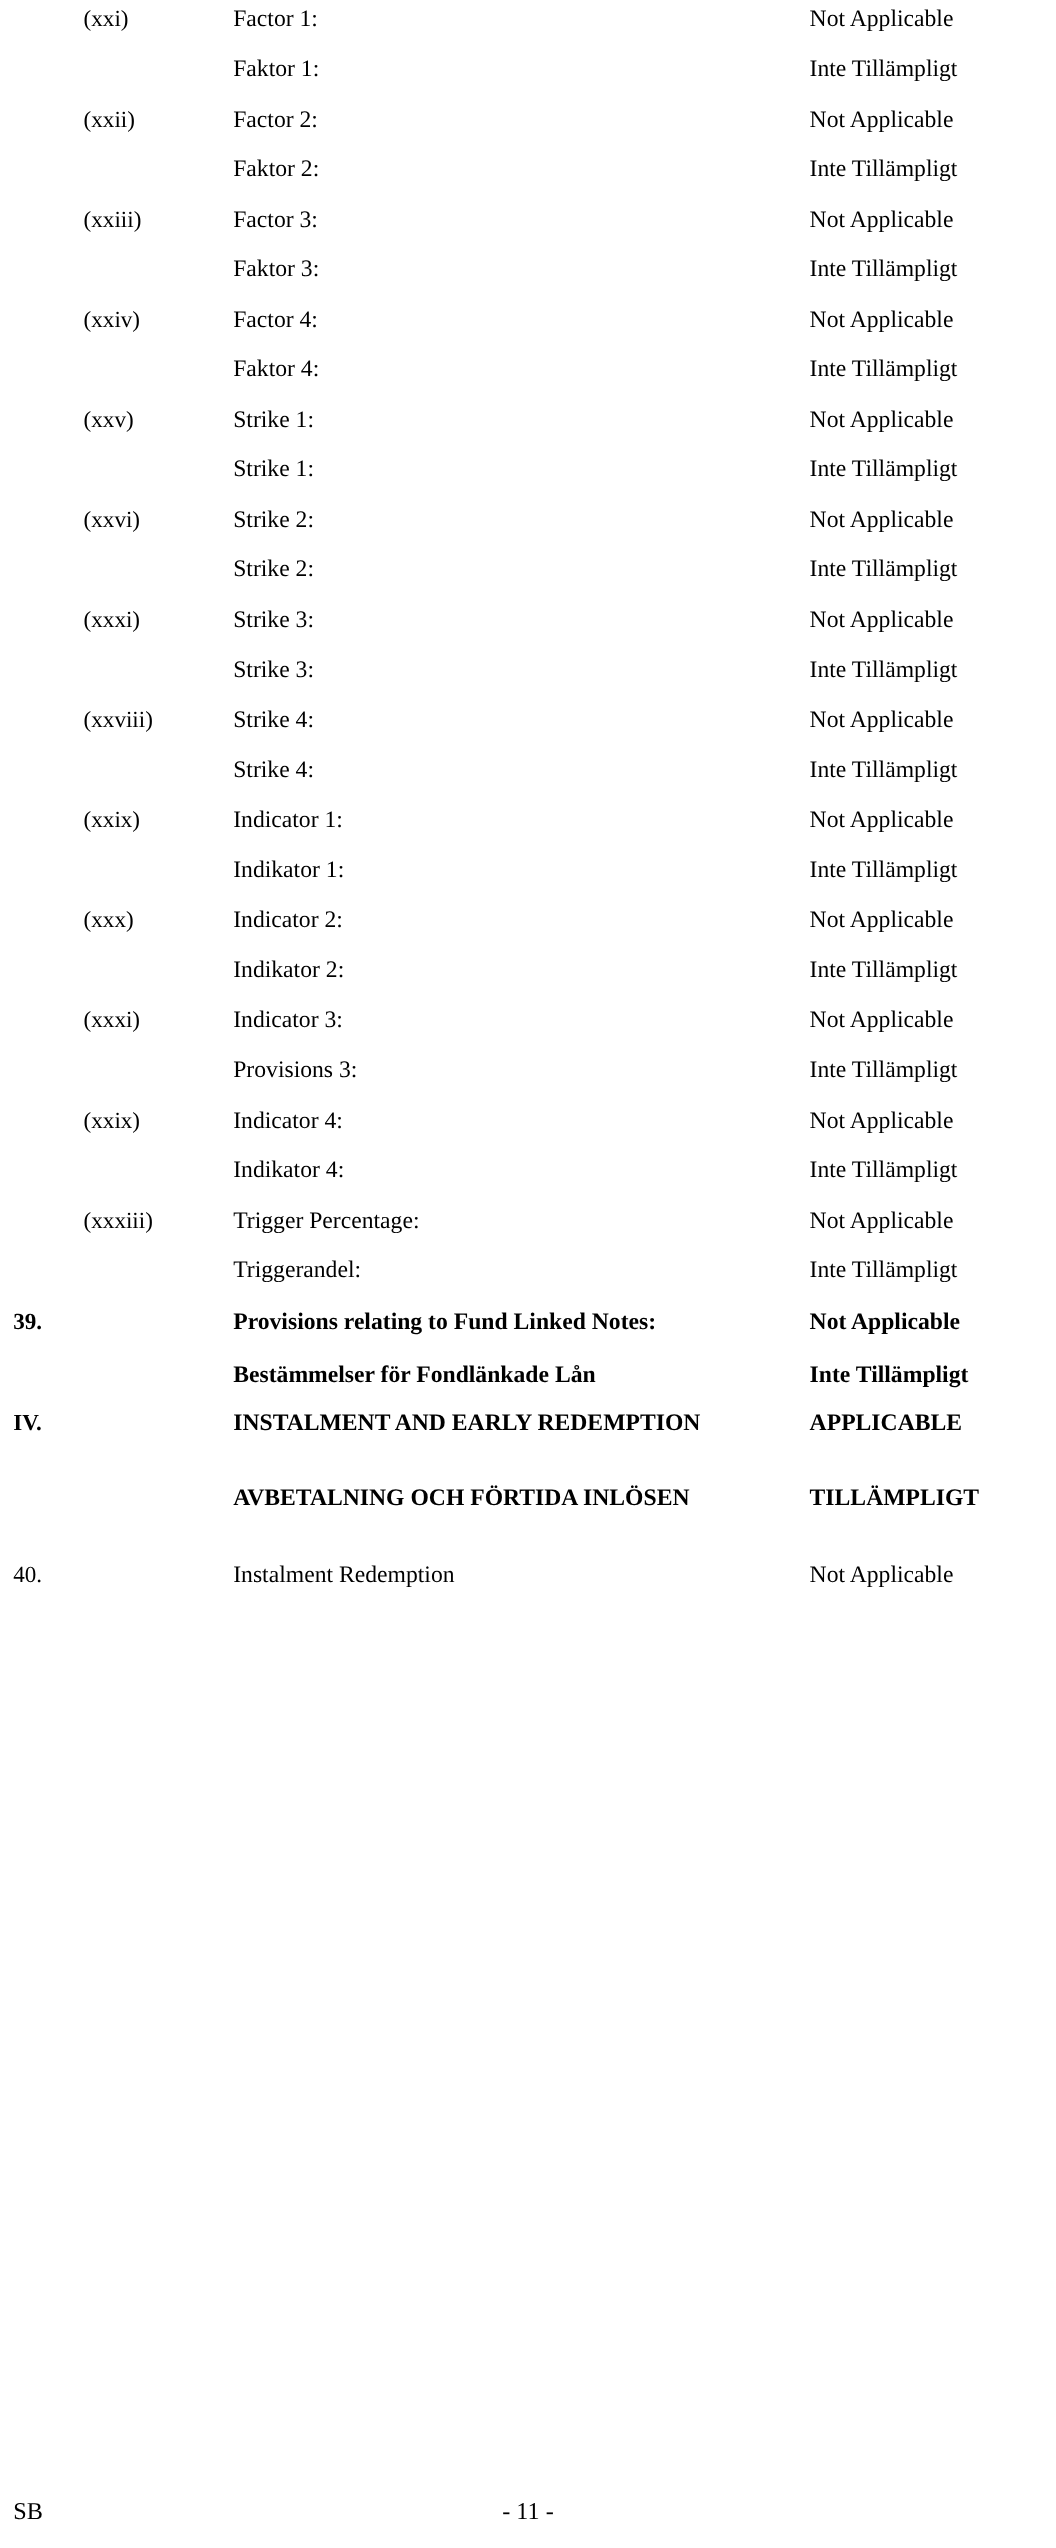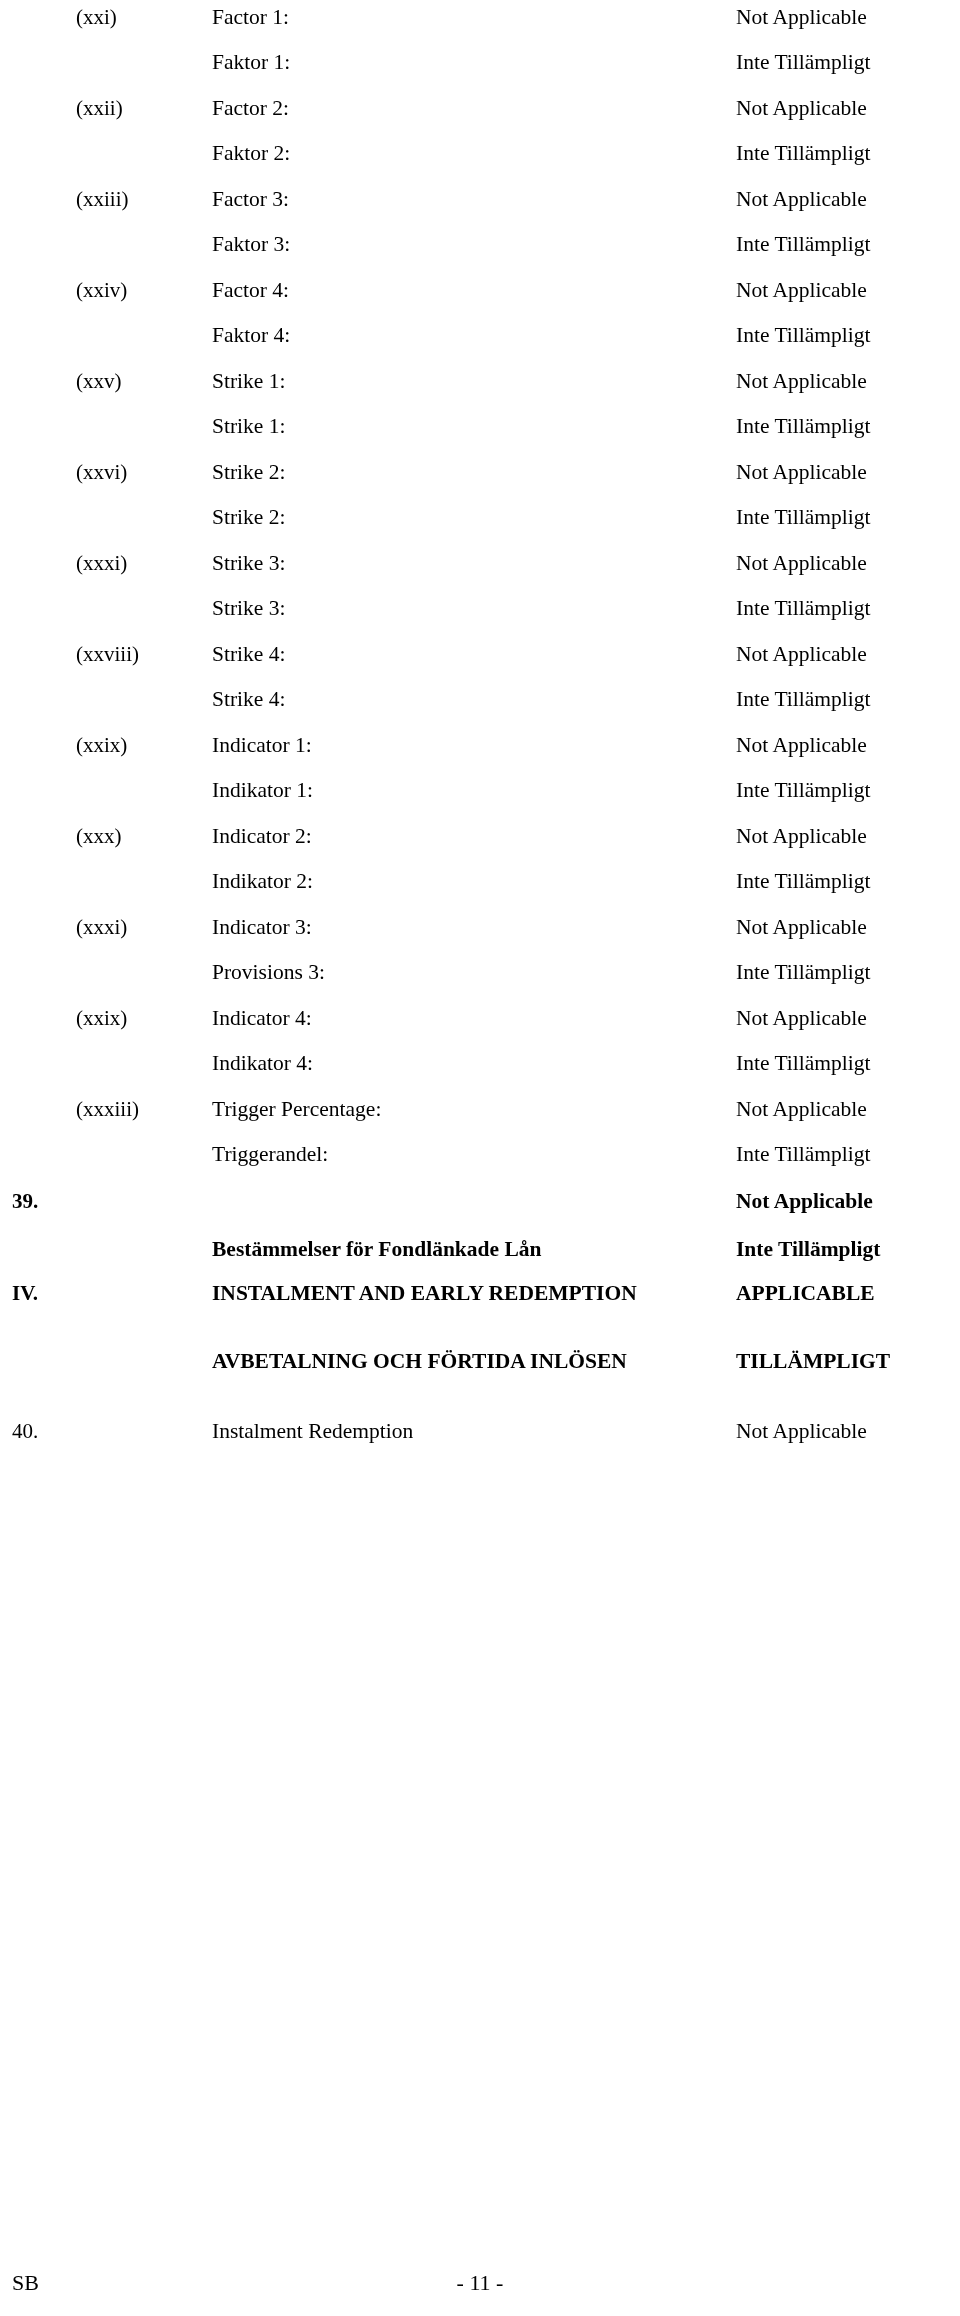--- a/index.html
+++ b/index.html
@@ -235,20 +235,21 @@
         <div class="label">Trigger Percentage:</div>
         <div class="value">Not Applicable</div>
       </div>
       <div class="row" style="position: absolute; top: 1141px; left: 0px; height: 47px;">
         <div class="num indent"></div>
         <div class="label">Triggerandel:</div>
         <div class="value">Inte Tillämpligt</div>
       </div>
       <div class="row bold" style="position: absolute; top: 1188px; left: 0px; height: 48px;">
         <div class="num">39.</div>
+        <div class="label">Provisions relating to Fund Linked Notes:</div>
         <div class="value">Not Applicable</div>
       </div>
       <div class="row bold" style="position: absolute; top: 1236px; left: 0px; height: 48px;">
         <div class="num"></div>
         <div class="label">Bestämmelser för Fondlänkade Lån</div>
         <div class="value">Inte Tillämpligt</div>
       </div>
       <div class="row bold" style="position: absolute; top: 1280px; left: 0px; height: 70px;">
         <div class="num">IV.</div>
         <div class="label">INSTALMENT AND EARLY REDEMPTION</div>

